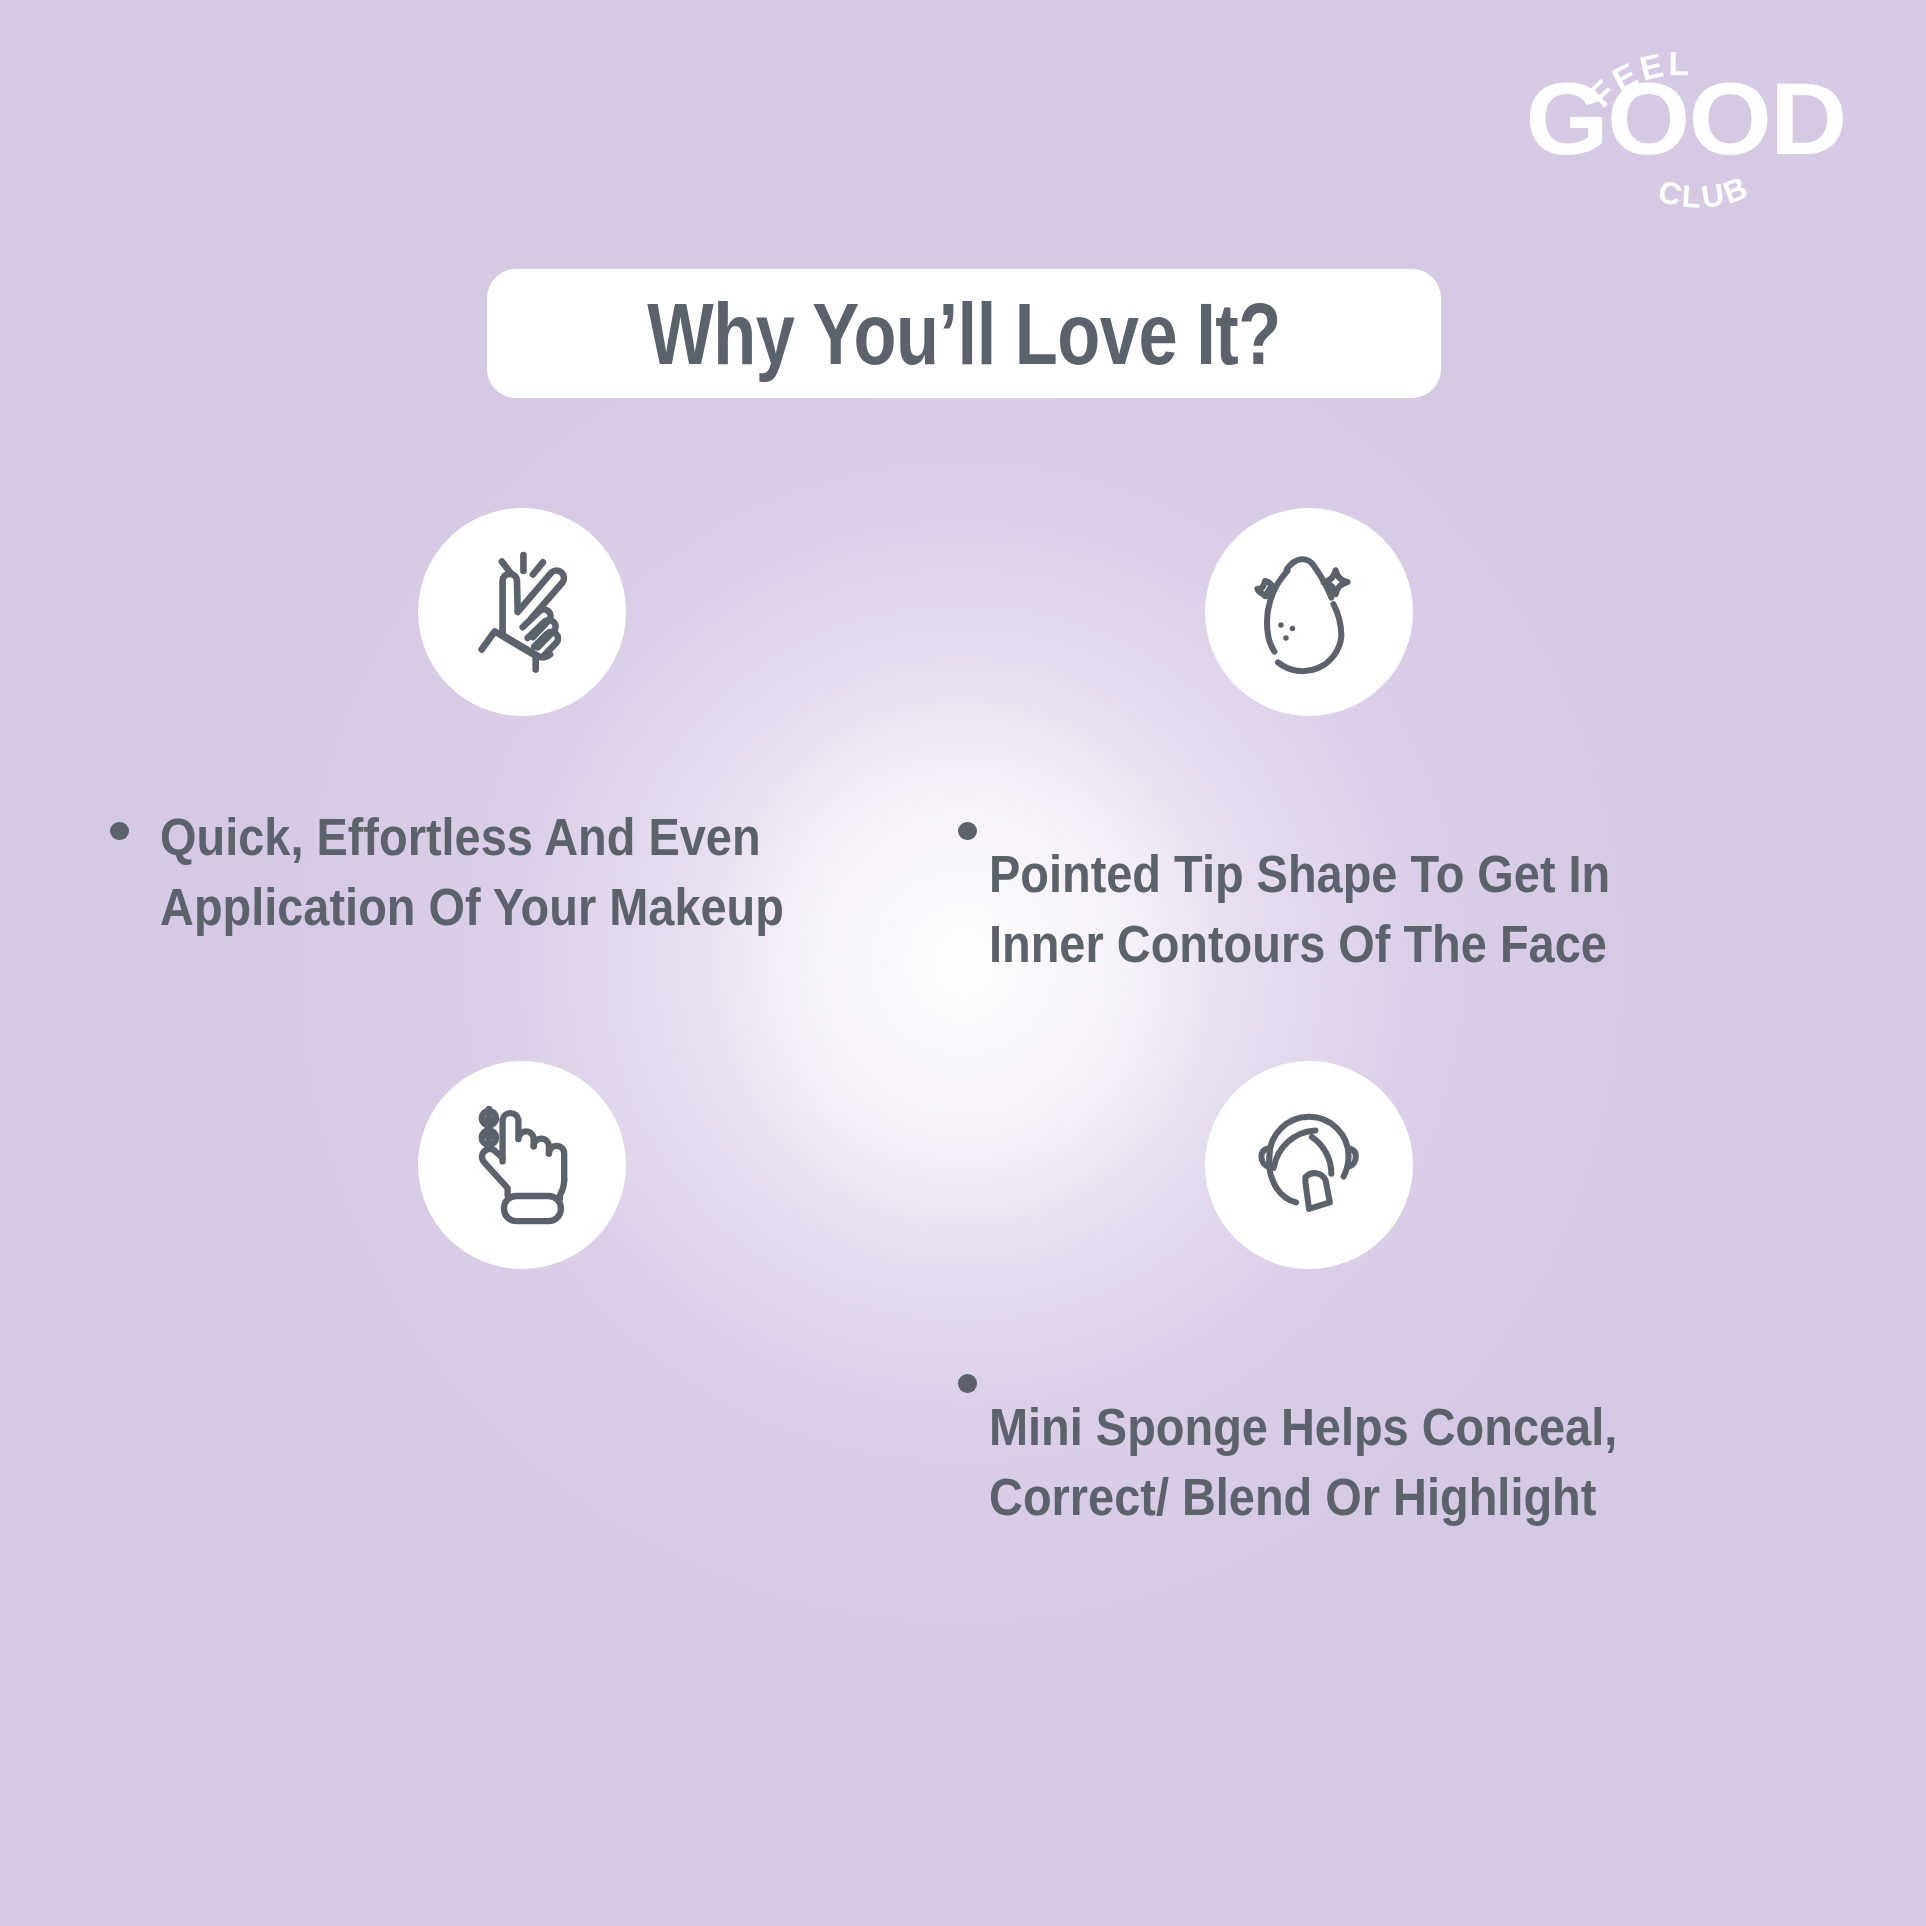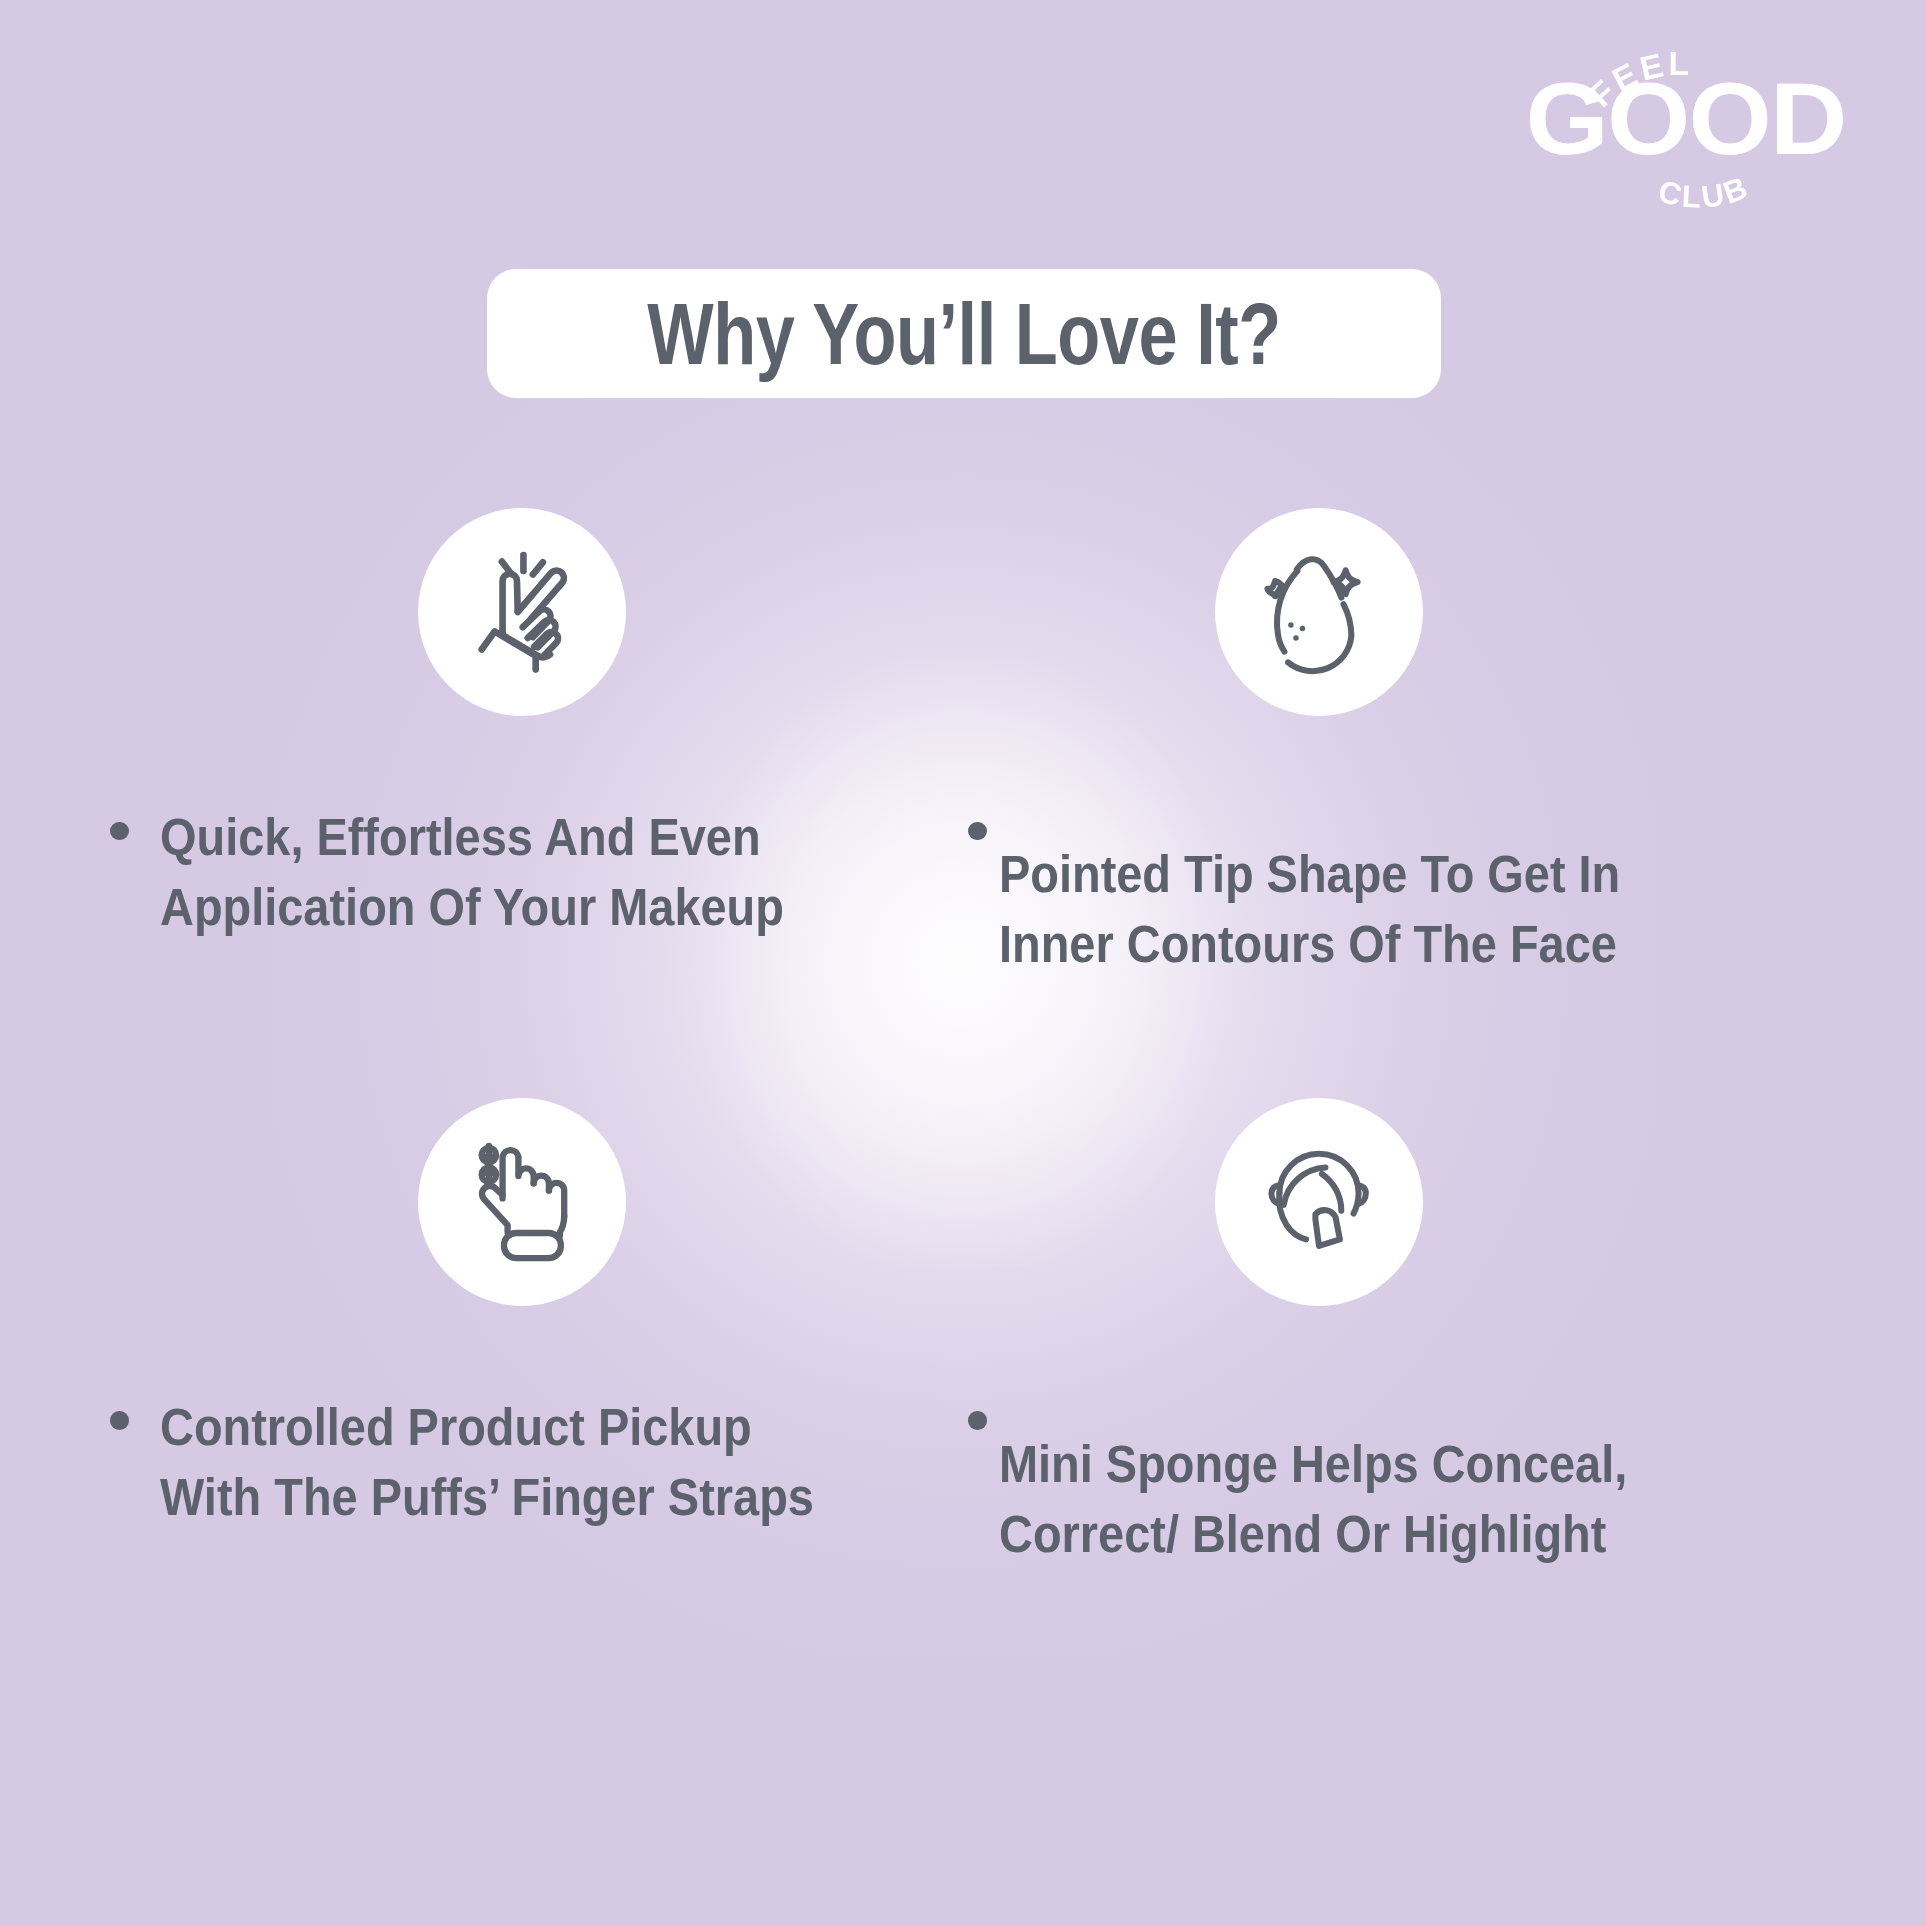--- a/index.html
+++ b/index.html
@@ -70,21 +70,21 @@
   }
 
   
   .grid{
     position:absolute;
     left:0; top:508px;
     width:1720px;
     display:grid;
     grid-template-columns:1fr 1fr;
     grid-template-rows:auto auto;
-    row-gap:117px;
+    row-gap:80px;
   }
   .cell{ position:relative; }
 
   .icon-circle{
     width:208px; height:208px;
     border-radius:50%;
     background:#ffffff;
     display:flex; align-items:center; justify-content:center;
     margin:0 auto;
   }
@@ -224,27 +224,20 @@
           <path d="M47.5 32 a5.3 5.3 0 0 1 10.6 0 L58.1 37"></path>
           <path d="M58.1 37 a5.3 5.3 0 0 1 10.6 0 L68.7 42"></path>
           <path d="M68.7 42 a5.3 5.3 0 0 1 10.6 0 L79.3 60"></path>
 
           <path d="M36.5 45 L31.5 40.5 a5.4 5.4 0 0 0 -7.7 7.6 L40 66 L40 71"></path>
           <path d="M79.3 60 a22 22 0 0 1 -3 11 L76.3 73.5"></path>
 
           <rect x="37.5" y="71.5" width="39.5" height="17.5" rx="8.5"></rect>
         </svg>
       </div>
-      <div class="feature-text">
-        <div class="bullet"></div>
-        <div class="feature-lines">
-          <span class="l1">Controlled Product Pickup</span>
-          <span class="l2">With The Puffs’ Finger Straps</span>
-        </div>
-      </div>
     </div>
 
     <div class="cell col-right">
       <div class="icon-circle">
         <svg viewBox="0 0 100 100" fill="none" stroke="#5c626b" stroke-width="4.2" stroke-linecap="round" stroke-linejoin="round">
 
           <path d="M22.5 44 a27.5 27.5 0 0 1 55 0 a31 31 0 0 1 -3.5 14"></path>
           <path d="M22.5 44 a34 34 0 0 0 5 22 a24 24 0 0 0 13.5 10"></path>
 
           <path d="M22 38.5 a5.2 5.2 0 0 0 -5 5.5 a7.5 7.5 0 0 0 5.5 7.5"></path>

